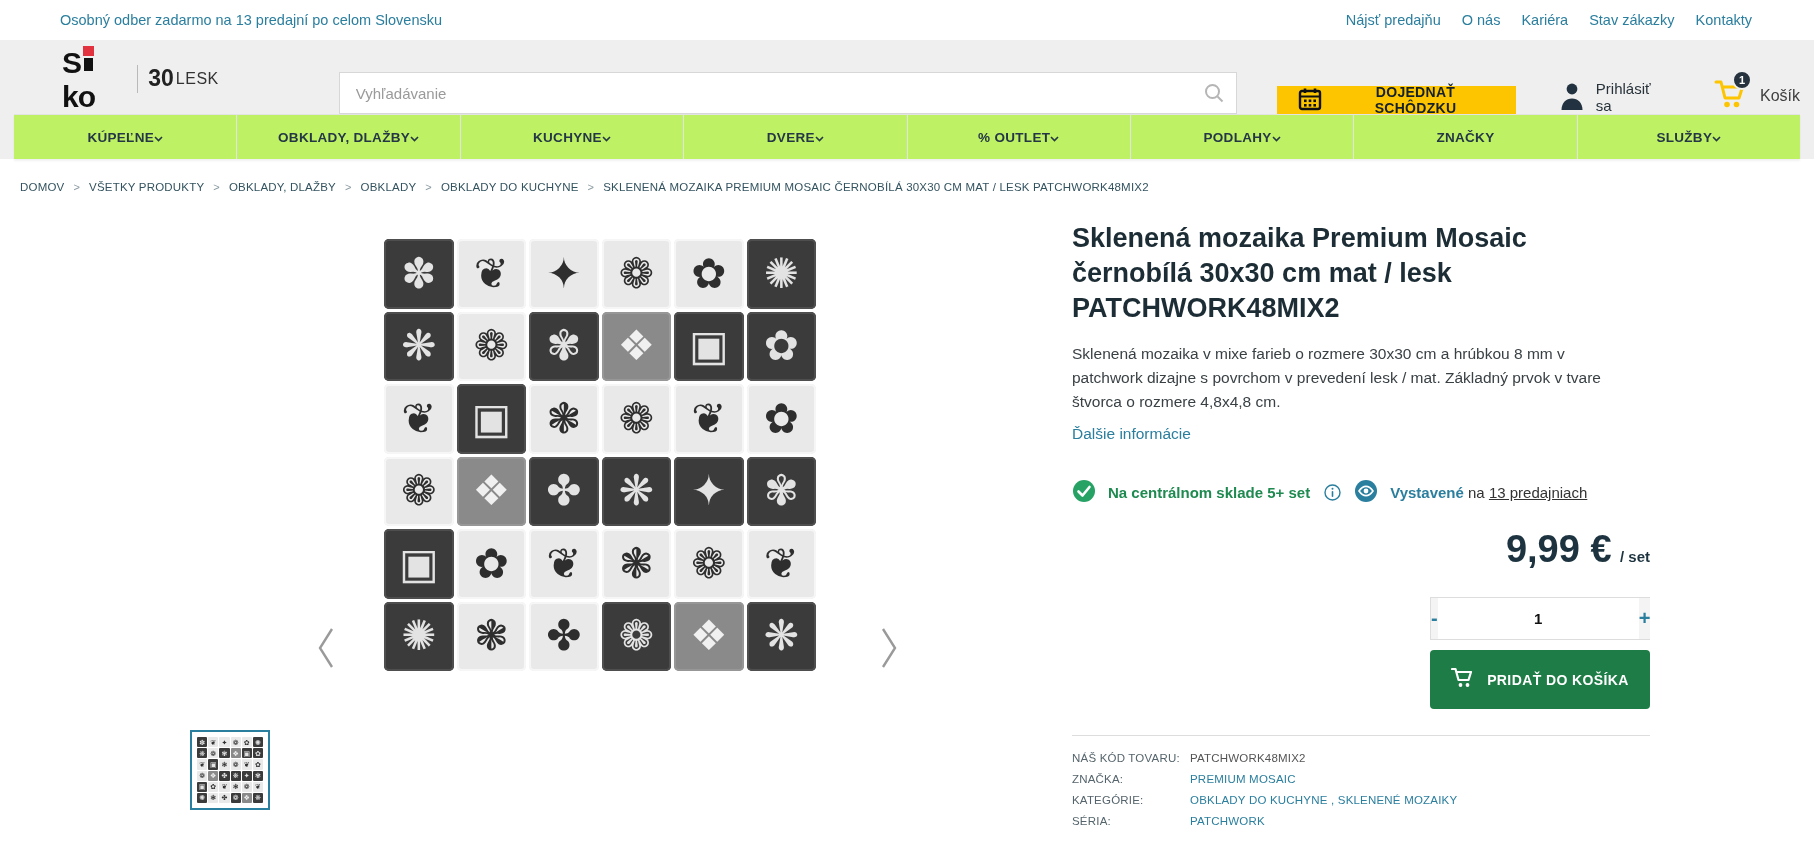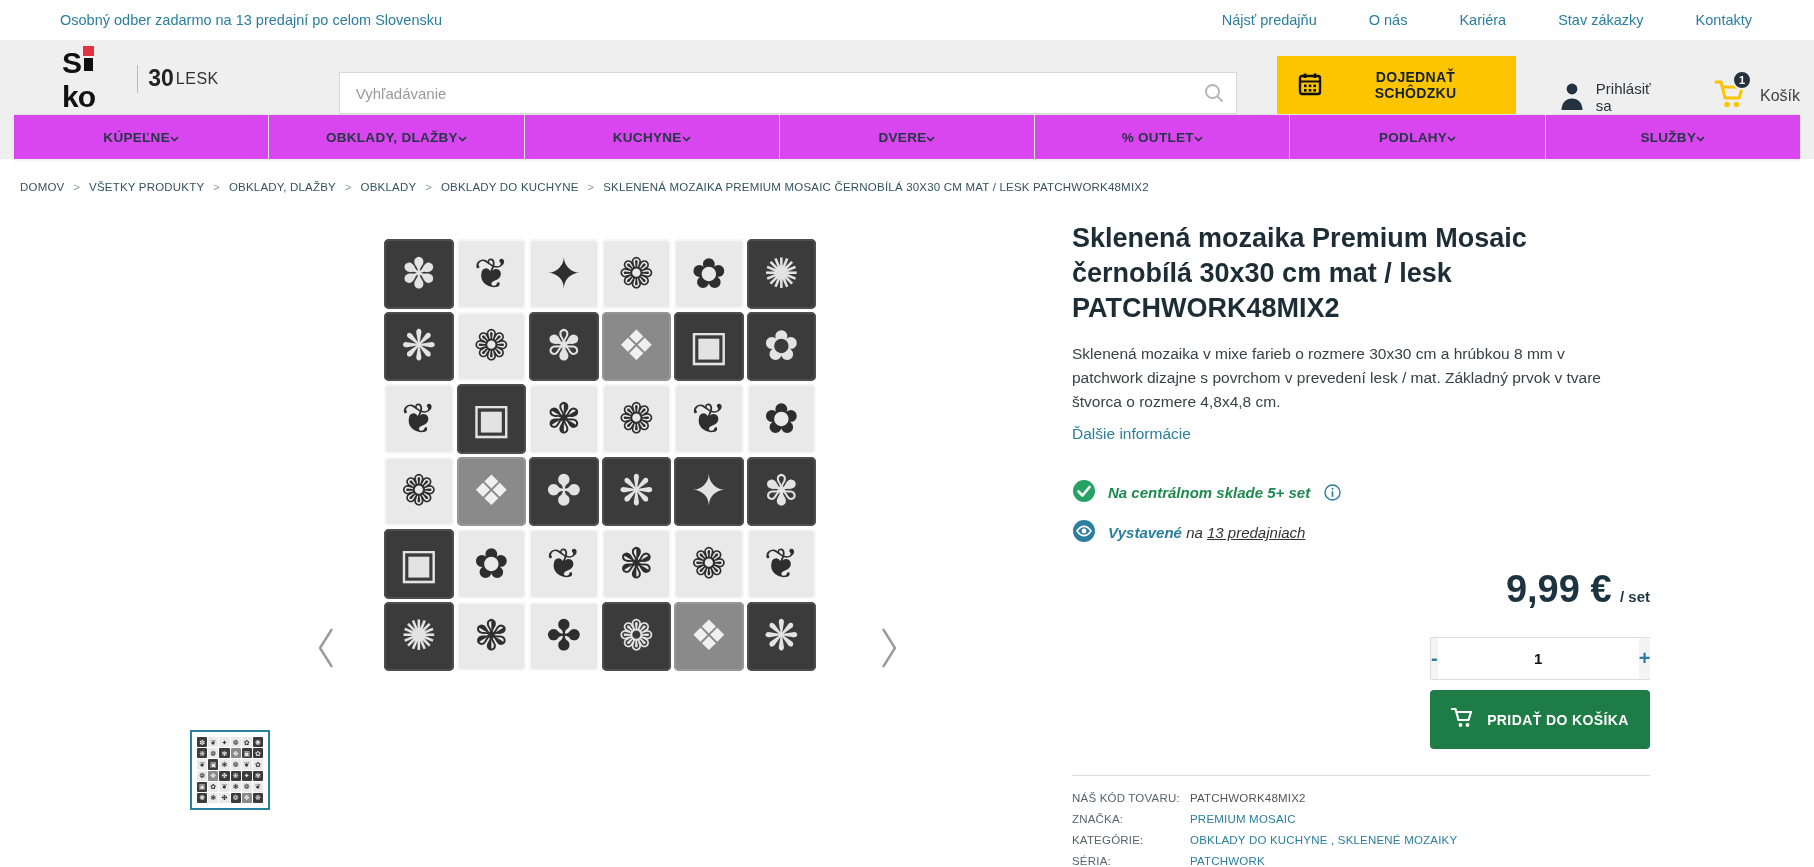--- a/index.html
+++ b/index.html
@@ -3,58 +3,58 @@
 <meta charset="utf-8">
 <style>
   * { margin:0; padding:0; box-sizing:border-box; }
   html,body { width:1814px; height:867px; background:#fff; overflow:hidden;
               font-family:"Liberation Sans", sans-serif; color:#253746; }
 
   
   .topbar { height:40px; background:#fff; display:flex; align-items:center;
             justify-content:space-between; padding:0 62px 0 60px; font-size:14.5px; }
   .topbar a { color:#2a7e9e; text-decoration:none; cursor:pointer; }
-  .topbar-links { display:flex; gap:52px; }
+  .topbar-links { display:flex; gap:21px; }
 
   
   .header-band { background:#efefef; padding:0 14px; }
   .header-row { height:74px; display:flex; align-items:flex-end; }
   .logo { display:flex; align-items:center; margin-left:48px; cursor:pointer; }
   .logo-word { font-size:30px; font-weight:800; color:#111; letter-spacing:-1px; }
   .logo-i { display:inline-block; position:relative; width:13px; height:30px; margin:0 1px; }
   .logo-i::before { content:""; position:absolute; left:1px; top:3px; width:11px; height:10px; background:#e23240; }
   .logo-i::after  { content:""; position:absolute; left:2px; bottom:2px; width:9px; height:13px; background:#111; }
   .logo-div { width:1px; height:28px; background:#b9b9b9; margin:0 10px 0 12px; }
   .logo-anniv-num { font-size:23px; font-weight:700; color:#222; }
   .logo-anniv-txt { font-size:16px; color:#333; letter-spacing:.5px; margin-left:2px; }
 
   .search-wrap { position:relative; margin-left:120px; width:920px;border-radius:10px; }
   .search-input { width:100%; height:42px; border:1px solid #d7d7d7; background:#fff;
                   padding:0 44px 0 16px; font-size:15px; color:#444; outline:none;
                   font-family:"Liberation Sans",sans-serif; }
   .search-input::placeholder { color:#9a9a9a; }
   .search-icon { position:absolute; right:12px; top:10px; cursor:pointer; }
 
-  .appoint-btn { margin-left:40px; height:58px; background:#fdc400; border:none; cursor:pointer;
+  .appoint-btn { margin-left:40px; height:28px; background:#fdc400; border:none; cursor:pointer;
                  display:flex; align-items:center; gap:12px; padding:0 20px; }
   .appoint-btn span { font-size:14px; font-weight:700; color:#14212b; letter-spacing:.3px; }
 
   .login { display:flex; align-items:center; gap:10px; margin-left:42px; cursor:pointer; }
   .login span { font-size:15px; color:#27323a; }
 
   .cart { display:flex; align-items:center; gap:8px; margin-left:46px; cursor:pointer; position:relative; }
   .cart-badge { position:absolute; left:18px; top:-8px; width:20px; height:20px; background:#26333e;
                 border-radius:50%; color:#fff; font-size:11px; font-weight:700;
                 display:flex; align-items:center; justify-content:center; border:2px solid #efefef; }
   .cart span.lbl { font-size:16px; color:#404040; margin-left:4px; }
 
   
   .nav { display:flex; background:#fff; border-top:1px solid #e3e3e3; box-shadow:0 2px 2px rgba(0,0,0,.06); }
   .nav-item { flex:1; height:44px; display:flex; align-items:center; justify-content:center; 
-              border-right:1px solid #e3e3e3; cursor:pointer; background:#d946ef; }
+              border-right:1px solid #e3e3e3; cursor:pointer; background:#bef264; }
   .nav-item:last-child { border-right:none; }
   .nav-item span { font-size:13.5px; font-weight:700; color:#253746; letter-spacing:.3px; }
 
   
   .breadcrumb { padding:22px 0 0 20px; font-size:11.5px; color:#33535f; letter-spacing:.2px;
                 display:flex; gap:9px; align-items:center; white-space:nowrap; }
   .breadcrumb .crumb { cursor:pointer; }
   .breadcrumb .sep { color:#8a9aa2; font-size:11px; }
 
   
@@ -79,21 +79,21 @@
                 grid-template-rows:repeat(6,1fr); gap:1px; }
   .thumb-grid .tile { border-radius:1px; font-size:7px; box-shadow:none; }
 
   
   .info { position:absolute; left:1072px; top:28px; width:578px; }
   .p-title { font-size:27px; font-weight:600; color:#1d2d35; line-height:1.3; }
   .p-desc { margin-top:16px; font-size:15.5px; color:#3a4145; line-height:1.55; width:560px; }
   .more-info { display:inline-block; margin-top:11px; font-size:15.5px; color:#2a7e9e;
                text-decoration:none; cursor:pointer; }
 
-  .stock { margin-top:36px; display:flex; flex-direction:column; gap:13px;font-style:italic; }
+  .stock { margin-top:36px; display:flex; flex-direction:row; gap:13px; }
   .stock-row { display:flex; align-items:center; gap:12px; font-size:15px; }
   .stock-green { color:#1e8a50; font-weight:700; }
   .stock-teal { color:#2a7e9e; font-weight:700; }
   .stock-plain { color:#333; }
   .stock-link { color:#333; text-decoration:underline; cursor:pointer; }
   .info-icon { cursor:pointer; margin-left:2px; display:flex; }
 
   .price-row { margin-top:22px; text-align:right; }
   .price-amount { font-size:38px; font-weight:800; color:#1d3440; }
   .price-unit { font-size:15px; font-weight:700; color:#1d3440; margin-left:4px; }
@@ -222,20 +222,23 @@
         <span>% OUTLET</span>
         <span><svg width="9" height="6" viewBox="0 0 9 6">
             <path d="M1 1l3.5 3.5L8 1" fill="none" stroke="#253746" stroke-width="1.6"></path>
           </svg></span>
       </div>
       <div class="nav-item">
         <span>PODLAHY</span>
         <span><svg width="9" height="6" viewBox="0 0 9 6">
             <path d="M1 1l3.5 3.5L8 1" fill="none" stroke="#253746" stroke-width="1.6"></path>
           </svg></span>
+      </div>
+      <div class="nav-item">
+        <span>ZNAČKY</span>
       </div>
       <div class="nav-item">
         <span>SLUŽBY</span>
         <span><svg width="9" height="6" viewBox="0 0 9 6">
             <path d="M1 1l3.5 3.5L8 1" fill="none" stroke="#253746" stroke-width="1.6"></path>
           </svg></span>
       </div>
     </div>
 </div>
 

